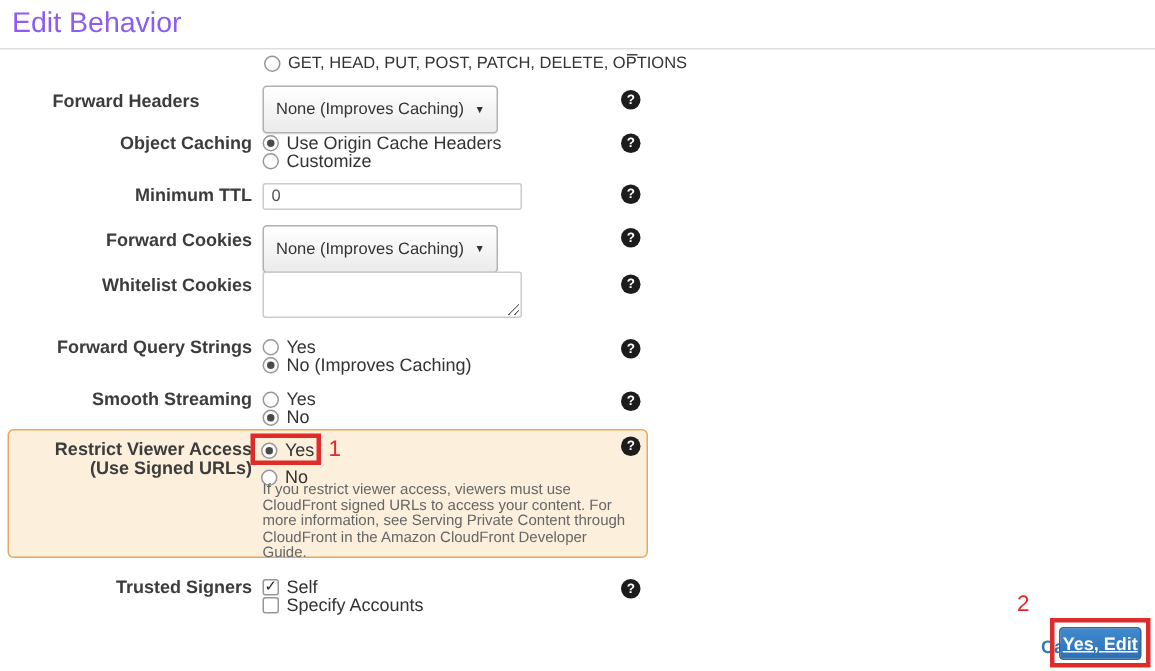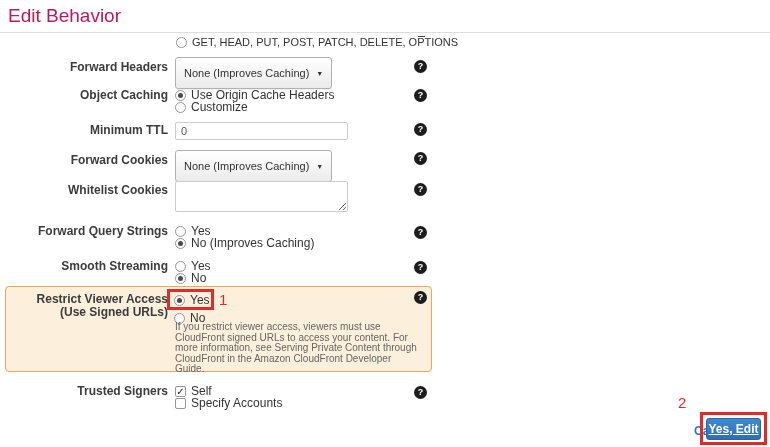--- a/index.html
+++ b/index.html
@@ -1,19 +1,19 @@
 <!DOCTYPE html>
 <html><head>
 <meta charset="utf-8">
 <style>
   * { margin:0; padding:0; box-sizing:border-box; }
   html,body { width:770px; height:447px; background:#fff; font-family:"Liberation Sans",sans-serif; }
   .page { position:relative; width:770px; height:447px; overflow:hidden; background:#fff; }
 
-  .title { position:absolute; left:8px; top:5px; font-size:19px; font-weight:400; color:#be185d; }
+  .title { position:absolute; left:8px; top:5px; font-size:19px; font-weight:400; color:#8b5cf6; }
   .divider { position:absolute; left:0; top:32px; width:770px; height:1px; background:#ddd; }
 
   .flabel { position:absolute; left:0; width:168px; text-align:right; font-size:12px; font-weight:bold; color:#3c3c3c; line-height:13px; }
 
   .opt { position:absolute; display:flex; align-items:center; gap:5px; font-size:12px; color:#333; white-space:nowrap; }
   .opt.small { font-size:11px; }
 
   .radio { display:inline-block; width:11px; height:11px; min-width:11px; border-radius:50%;
            border:1px solid #979797; background:#fdfdfd; position:relative; }
   .radio.sel::after { content:""; position:absolute; left:2px; top:2px; width:5px; height:5px; border-radius:50%; background:#4a4a4a; }
@@ -57,21 +57,21 @@
 
   <div class="title">Edit Behavior</div>
   <div class="divider"></div>
 
   <div class="opt small" style="left:176px; top:36px;">
     <span class="radio"></span>
     <span>GET, HEAD, PUT, POST, PATCH, DELETE, OPTIONS</span>
   </div>
   <div class="overflow-dash"></div>
 
-  <div class="flabel" style="top:61px;">Forward Headers</div>
+  <div class="flabel" style="top:61px;text-align:center;">Forward Headers</div>
   <div class="dropdown" style="top:57px;">
     <span>None (Improves Caching)</span>
     <span class="caret">▼</span>
   </div>
   <div class="help" style="top:60px;">?</div>
 
   <div class="flabel" style="top:89px;">Object Caching</div>
   <div class="opt" style="left:175px; top:88px;">
     <span class="radio sel"></span>
     <span>Use Origin Cache Headers</span>

